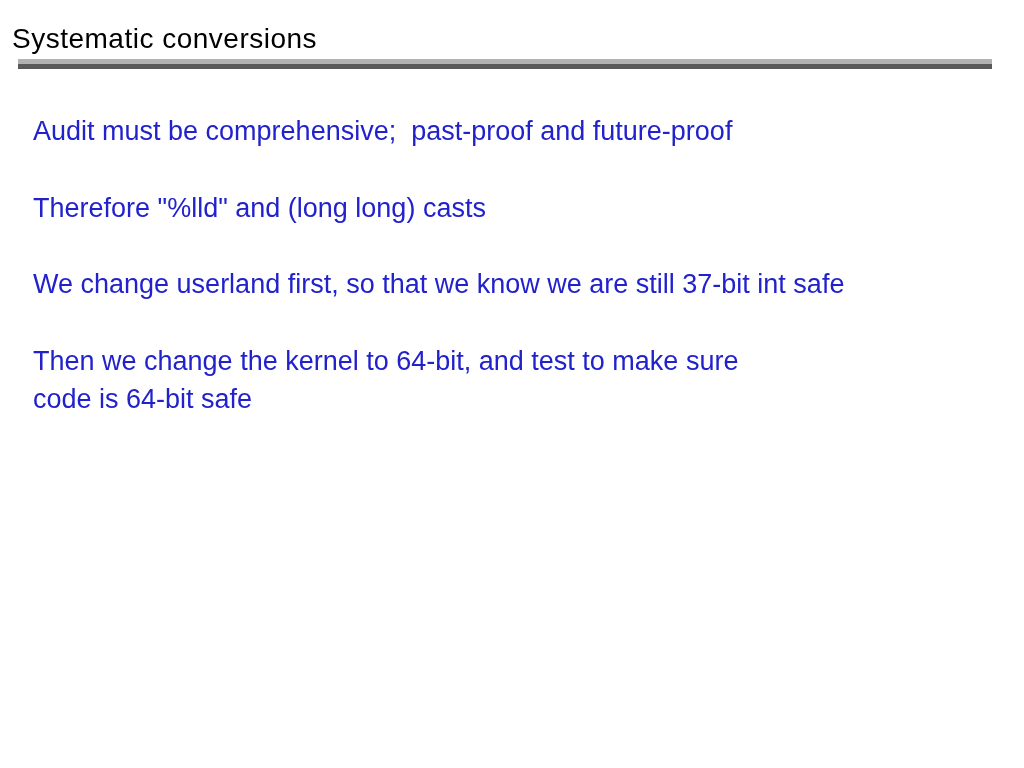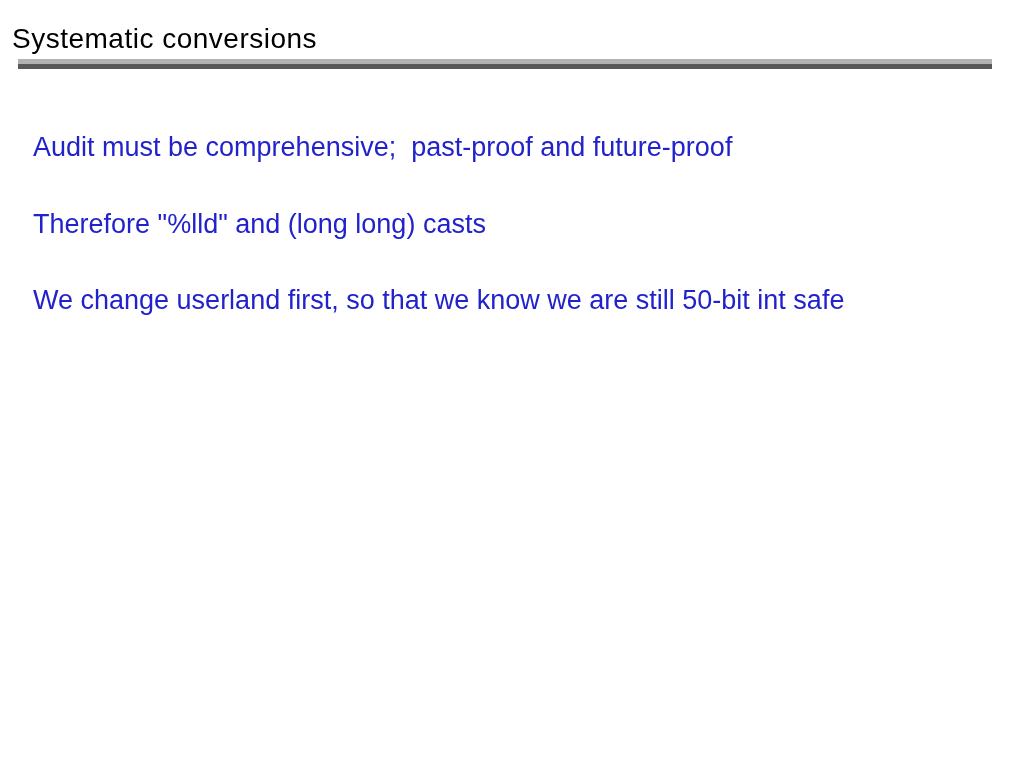--- a/index.html
+++ b/index.html
@@ -45,21 +45,21 @@
   }
   .slide-body {
     position: absolute;
     top: 112px;
     left: 33px;
     right: 20px;
     color: #2222cc;
     font-size: 27px;
   }
   .para {
-    margin: 16px 0 38px 0;
+    margin: 0 0 38px 0;
   }
   .para:last-child {
     margin-bottom: 0;
   }
   .body-line {
     line-height: 38.5px;
     white-space: pre-wrap;
   }
 </style>
 </head>
@@ -78,20 +78,24 @@
 
     <div class="para">
       <div class="body-line">Audit must be comprehensive;  past-proof and future-proof</div>
     </div>
 
     <div class="para">
       <div class="body-line">Therefore "%lld" and (long long) casts</div>
     </div>
 
     <div class="para">
-      <div class="body-line">We change userland first, so that we know we are still 50-bit int safe</div>
+      <div class="body-line">We change userland first, so that we know we are still 37-bit int safe</div>
     </div>
 
+    <div class="para">
+      <div class="body-line">Then we change the kernel to 64-bit, and test to make sure</div>
+      <div class="body-line">code is 64-bit safe</div>
+    </div>
 
 
   </div>
 
 </div>
 
 </body></html>

